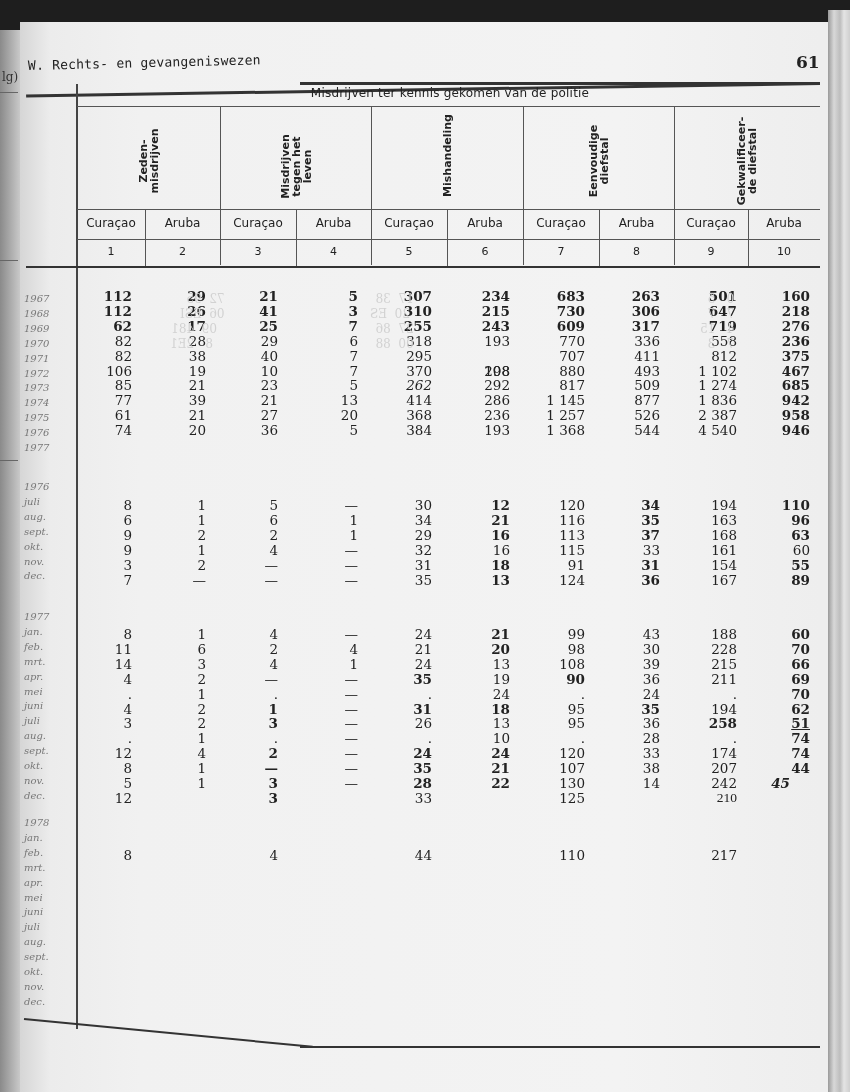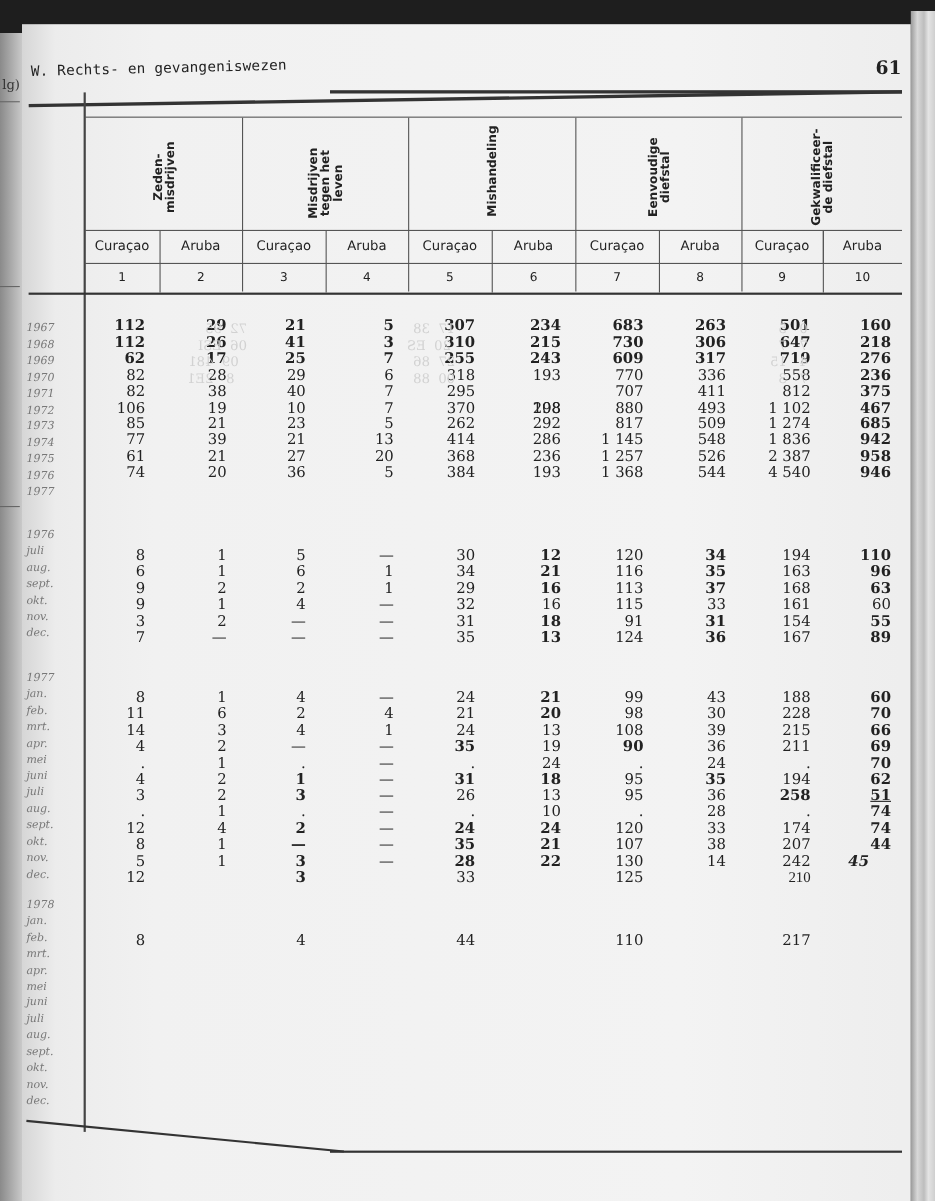--- a/index.html
+++ b/index.html
@@ -86,20 +86,21 @@
 </div>
 <div class="page"></div>
 <div class="page-edge"></div>
 
 <div class="running-head">W. Rechts- en gevangeniswezen</div>
 <div class="page-number">61</div>
 <div class="top-rule"></div>
 <div class="top-rule-flat"></div>
 
 <div class="table-wrap" id="table">
+  <div class="main-caption">Misdrijven ter kennis gekomen van de politie</div>
 <div class="vline" style="left: 76px; top: 84px; height: 945px; width: 2px; background: rgb(68, 68, 68);"></div>
     <div class="vline" style="left: 748px; top: 210px; height: 30px;"></div>
     <div class="hline" style="left: 77px; top: 106px; width: 743px;"></div>
     <div class="hline" style="left: 77px; top: 209px; width: 743px;"></div>
     <div class="hline" style="left: 77px; top: 239px; width: 743px;"></div>
     <div class="hline thick" style="left: 26px; top: 266px; width: 794px;"></div>
     <div class="vline" style="left: 220px; top: 107px; height: 158px;"></div>
     <div class="vline" style="left: 371px; top: 107px; height: 158px;"></div>
     <div class="vline" style="left: 523px; top: 107px; height: 158px;"></div>
     <div class="vline" style="left: 674px; top: 107px; height: 158px;"></div>
@@ -208,34 +209,34 @@
     <div class="cell" style="left: 372px; width: 60px; top: 363.5px;">370</div>
     <div class="cell" style="left: 450px; width: 60px; top: 363.5px;">208</div>
     <div class="cell" style="left: 525px; width: 60px; top: 363.5px;">880</div>
     <div class="cell" style="left: 600px; width: 60px; top: 363.5px;">493</div>
     <div class="cell" style="left: 677px; width: 60px; top: 363.5px;">1 102</div>
     <div class="cell b" style="left: 750px; width: 60px; top: 363.5px;">467</div>
     <div class="cell" style="left: 72px; width: 60px; top: 378.4px;">85</div>
     <div class="cell" style="left: 146px; width: 60px; top: 378.4px;">21</div>
     <div class="cell" style="left: 218px; width: 60px; top: 378.4px;">23</div>
     <div class="cell" style="left: 298px; width: 60px; top: 378.4px;">5</div>
-    <div class="cell" style="left: 372px; width: 60px; top: 378.4px;">262</div>
+    <div class="cell" style="left: 372px; width: 60px; top: 378.4px; font-style: italic;">262</div>
     <div class="cell" style="left: 450px; width: 60px; top: 378.4px;">292</div>
     <div class="cell" style="left: 525px; width: 60px; top: 378.4px;">817</div>
     <div class="cell" style="left: 600px; width: 60px; top: 378.4px;">509</div>
     <div class="cell" style="left: 677px; width: 60px; top: 378.4px;">1 274</div>
     <div class="cell b" style="left: 750px; width: 60px; top: 378.4px;">685</div>
     <div class="cell" style="left: 72px; width: 60px; top: 393.3px;">77</div>
     <div class="cell" style="left: 146px; width: 60px; top: 393.3px;">39</div>
     <div class="cell" style="left: 218px; width: 60px; top: 393.3px;">21</div>
     <div class="cell" style="left: 298px; width: 60px; top: 393.3px;">13</div>
     <div class="cell" style="left: 372px; width: 60px; top: 393.3px;">414</div>
     <div class="cell" style="left: 450px; width: 60px; top: 393.3px;">286</div>
     <div class="cell" style="left: 525px; width: 60px; top: 393.3px;">1 145</div>
-    <div class="cell" style="left: 600px; width: 60px; top: 393.3px;">548</div>
+    <div class="cell" style="left: 600px; width: 60px; top: 393.3px;">877</div>
     <div class="cell" style="left: 677px; width: 60px; top: 393.3px;">1 836</div>
     <div class="cell b" style="left: 750px; width: 60px; top: 393.3px;">942</div>
     <div class="cell" style="left: 72px; width: 60px; top: 408.2px;">61</div>
     <div class="cell" style="left: 146px; width: 60px; top: 408.2px;">21</div>
     <div class="cell" style="left: 218px; width: 60px; top: 408.2px;">27</div>
     <div class="cell" style="left: 298px; width: 60px; top: 408.2px;">20</div>
     <div class="cell" style="left: 372px; width: 60px; top: 408.2px;">368</div>
     <div class="cell" style="left: 450px; width: 60px; top: 408.2px;">236</div>
     <div class="cell" style="left: 525px; width: 60px; top: 408.2px;">1 257</div>
     <div class="cell" style="left: 600px; width: 60px; top: 408.2px;">526</div>

